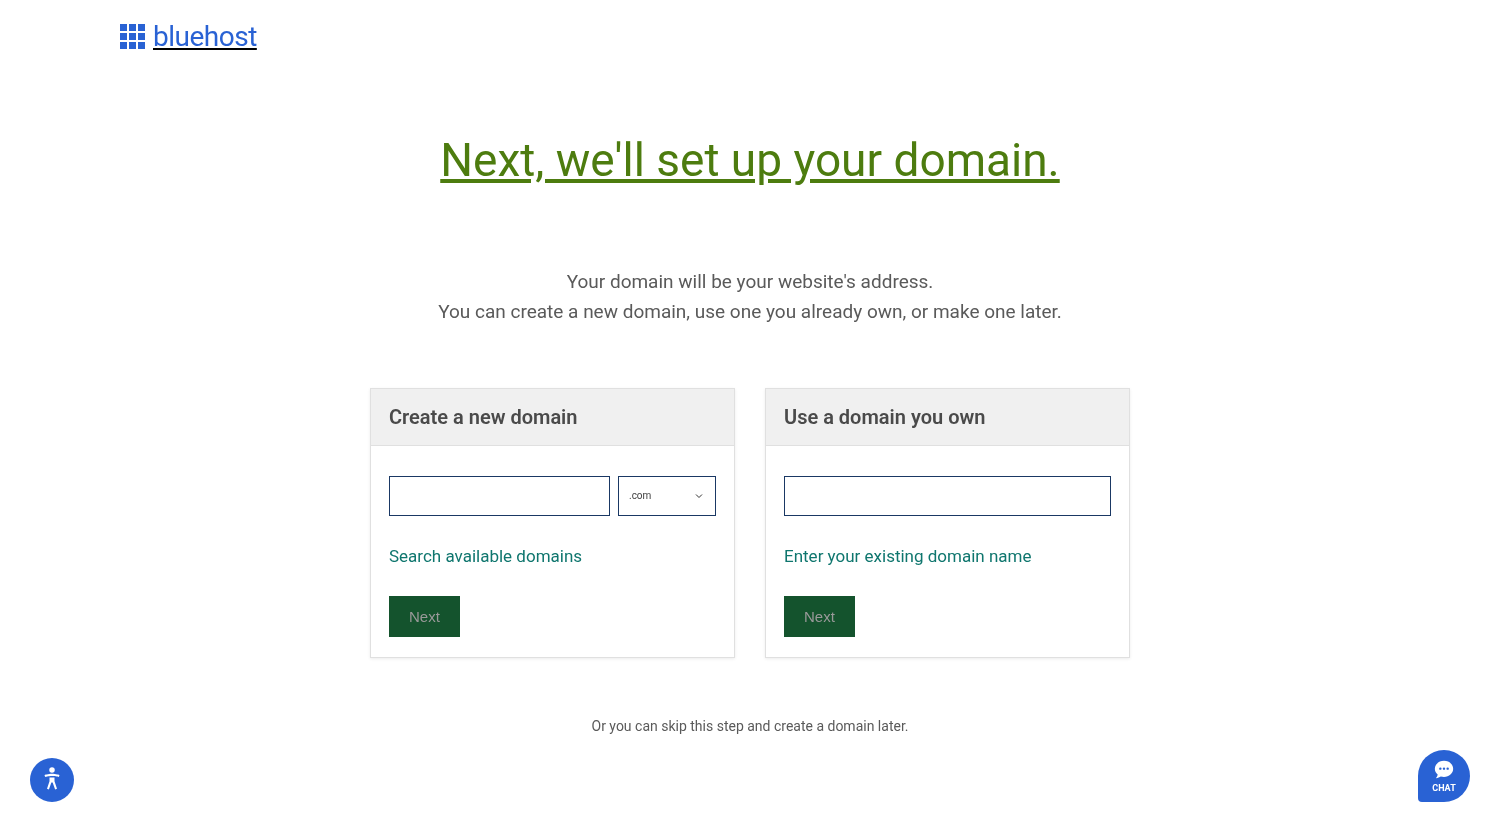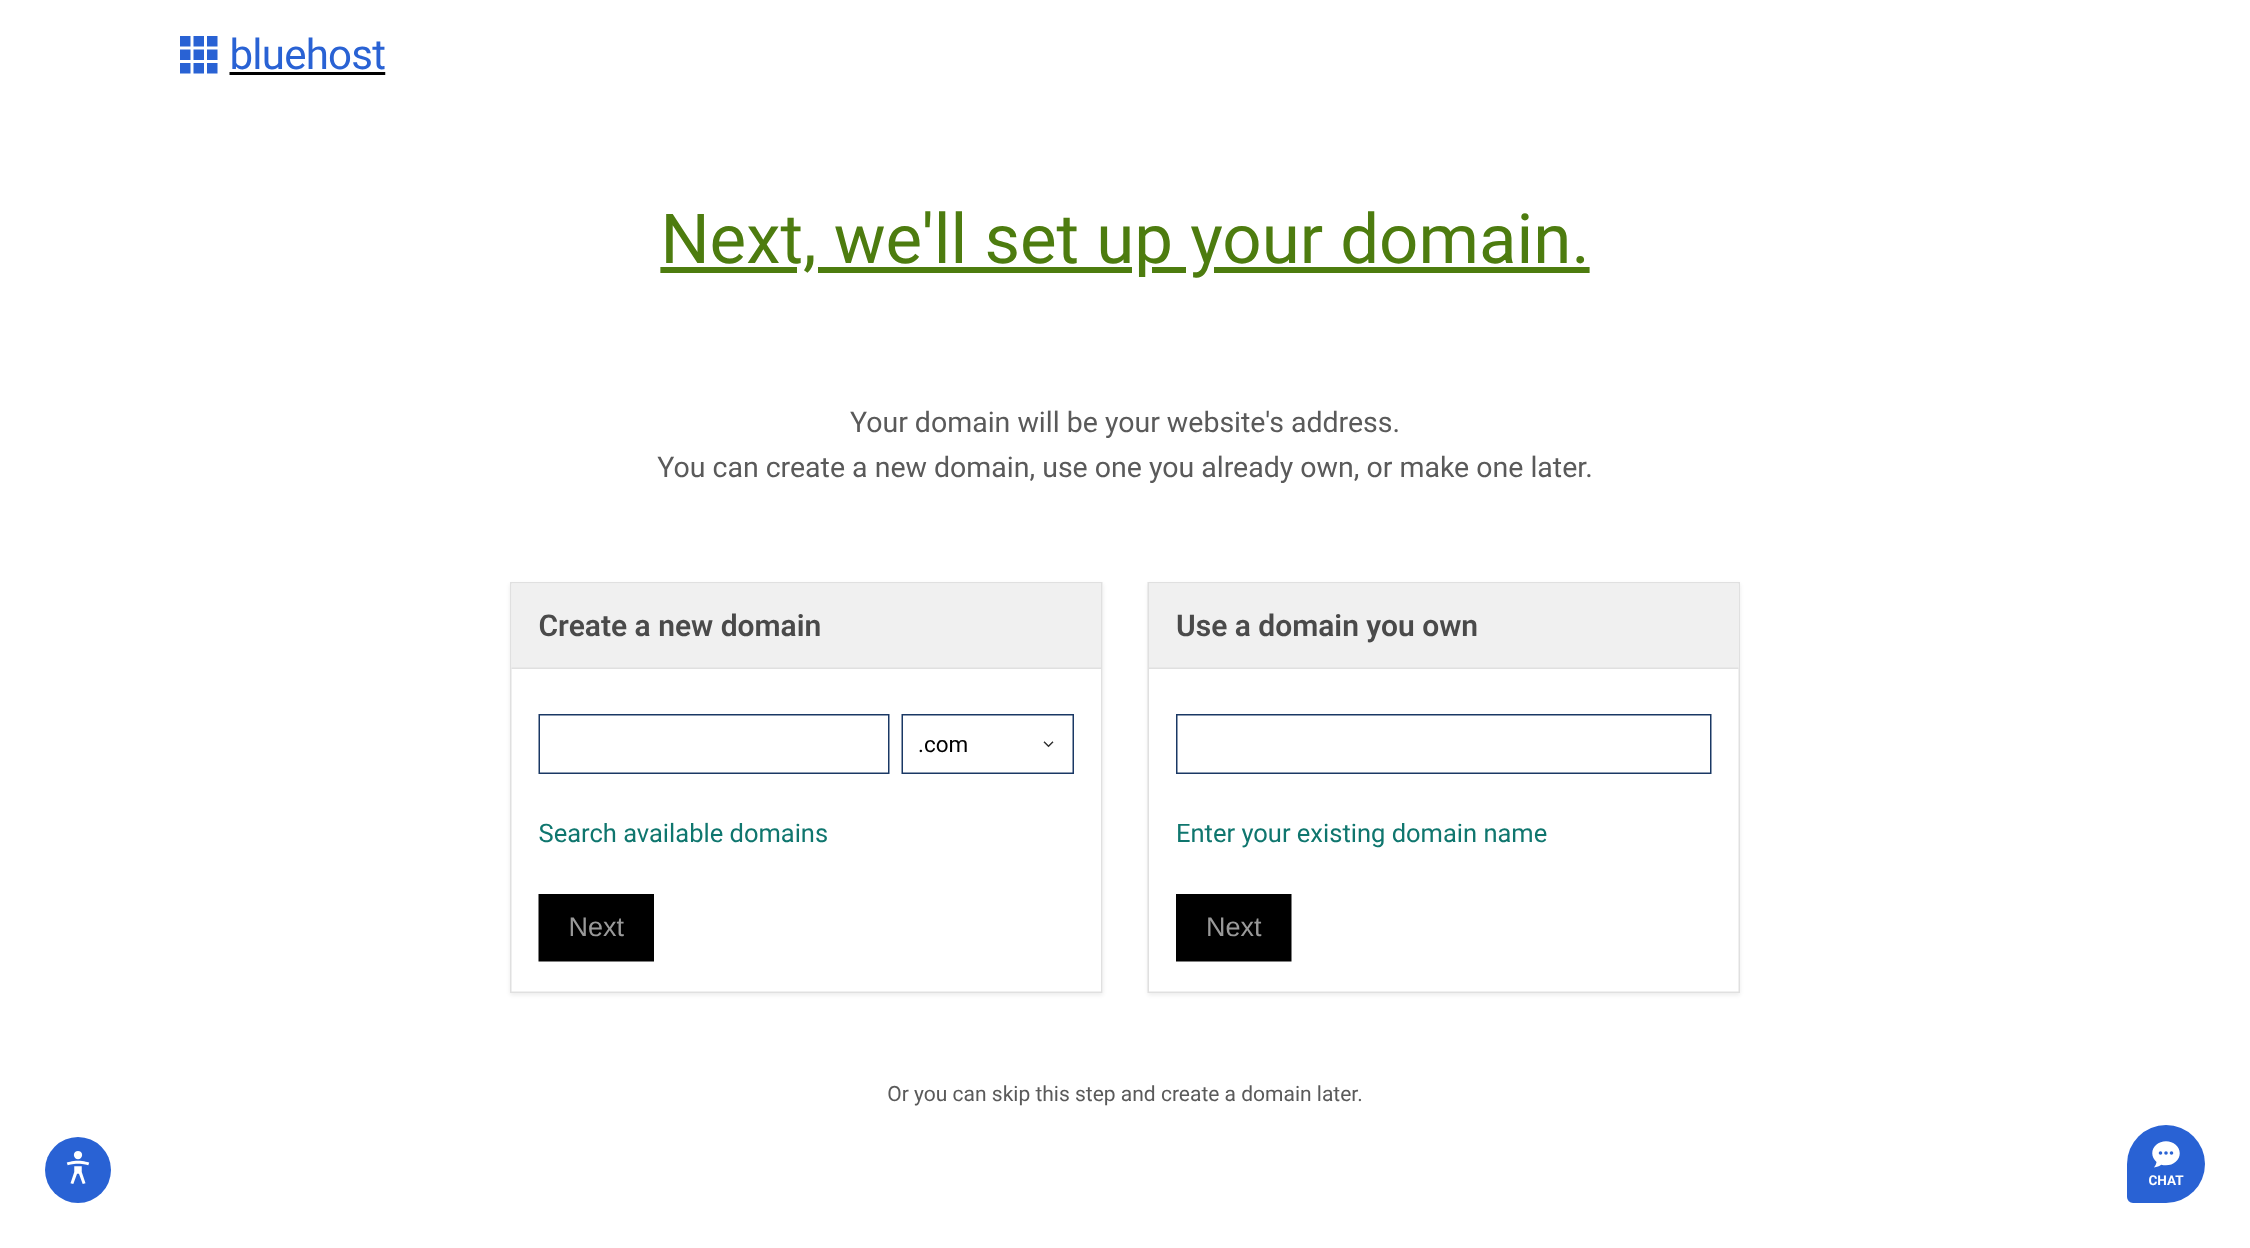--- a/index.html
+++ b/index.html
@@ -69,21 +69,21 @@
     }
     
     .cards-container {
       display: flex;
       justify-content: center;
       gap: 30px;
       margin-bottom: 60px;
     }
     
     .card {
-      width: 395px;
+      width: 365px;
       border: 1px solid #e0e0e0;
       box-shadow: 0 1px 3px rgba(0,0,0,0.08);
       text-align: left;
     }
     
     .card-header {
       background: #f0f0f0;
       padding: 16px 18px;
       border-bottom: 1px solid #e0e0e0;
     }
@@ -130,40 +130,40 @@
       background: #fff;
       padding: 0 10px;
       display: flex;
       align-items: center;
       justify-content: space-between;
       cursor: pointer;
       position: relative;
     }
     
     .tld-text {
-      color: #000000;
-      font-size: 15px;
+      color: #404040;
+      font-size: 10px;
     }
     
     .chevron-down {
       width: 12px;
       height: 12px;
     }
     
     .helper-text {
       color: #0f766e;
       font-size: 17px;
       margin-bottom: 30px;
     }
     
     .next-button {
-      background: #000000;
+      background: #14532d;
       border: none;
       color: #999;
-      font-size: 18px;
+      font-size: 15px;
       padding: 12px 20px;
       cursor: pointer;
     }
     
     .skip-text {
       color: #5a5a5a;
       font-size: 14px;
       margin-bottom: 28px;
     }
     

